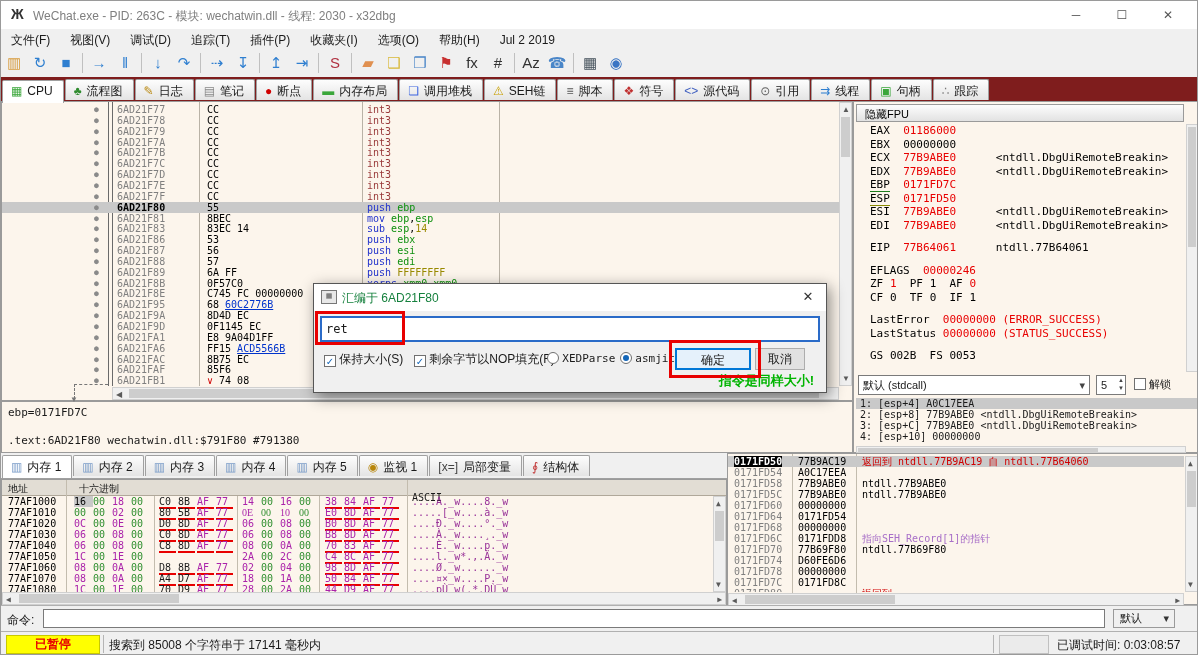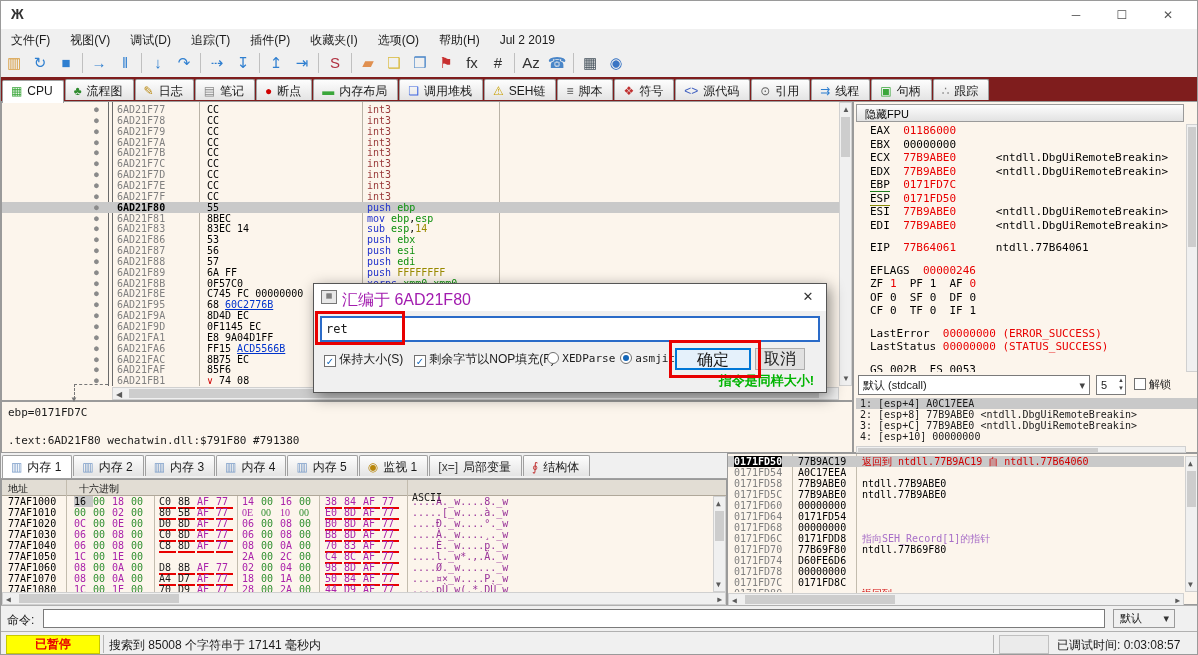--- a/index.html
+++ b/index.html
@@ -109,42 +109,43 @@
   #statusbar{position:absolute;left:0;top:630px;width:100%;height:25px;background:#f0f0f0;border-top:1px solid #b0b0b0;box-sizing:border-box;}
   #status-badge{position:absolute;left:5px;top:3px;width:92px;height:17px;background:#ffff00;color:#e80000;font-weight:bold;text-align:center;line-height:17px;font-size:12px;border:1px solid #c8c800;}
   #status-msg{position:absolute;left:108px;top:5px;font-size:12px;}
   .st-sep{position:absolute;top:3px;width:1px;height:18px;background:#b5b5b5;}
   #status-box{position:absolute;left:998px;top:3px;width:48px;height:17px;border:1px solid #c0c0c0;background:#ebebeb;}
   #status-time{position:absolute;left:1056px;top:5px;font-size:12px;}
   
   #dialog{position:absolute;left:312px;top:282px;width:514px;height:110px;background:#f0f0f0;border:1px solid #565656;box-shadow:3px 4px 14px rgba(0,0,0,.45);z-index:50;box-sizing:border-box;}
   #dlg-titlebar{position:absolute;left:0;top:0;width:100%;height:27px;background:#ffffff;}
   #dlg-icon{position:absolute;left:7px;top:6px;width:14px;height:12px;border:1px solid #777;background:#e8e8e8;font-size:7px;line-height:10px;text-align:center;color:#555;}
-  #dlg-title{position:absolute;left:28px;top:6px;font-size:16px;color:#a21caf;}
+  #dlg-title{position:absolute;left:28px;top:6px;font-size:12px;color:#15803d;}
   #dlg-close{position:absolute;right:2px;top:0;width:32px;height:26px;text-align:center;line-height:26px;color:#333;font-size:13px;}
   #dlg-input{position:absolute;left:7px;top:33px;width:498px;height:24px;background:#fff;border:1px solid #2a6bc8;outline:1px solid #2a6bc8;box-sizing:border-box;font-size:12px;line-height:22px;padding-left:4px;}
   #dlg-controls{position:absolute;left:0;top:64px;width:100%;height:24px;font-size:12px;}
   .dlg-cb{position:absolute;top:3px;} .dlg-radio{position:absolute;top:3px;}
   .rdot{display:inline-block;width:12px;height:12px;border:1px solid #707070;border-radius:50%;background:#fff;vertical-align:-2px;position:relative;box-sizing:border-box;}
   .rdot.on::after{content:"";position:absolute;left:2px;top:2px;width:6px;height:6px;border-radius:50%;background:#1466b8;}
-  .dlg-btn{position:absolute;top:0;height:22px;background:#e1e1e1;border:1px solid #adadad;text-align:center;line-height:20px;font-size:16px;box-sizing:border-box;}
+  .dlg-btn{position:absolute;top:0;height:22px;background:#e1e1e1;border:1px solid #adadad;text-align:center;line-height:20px;font-size:12px;box-sizing:border-box;}
   #btn-ok{left:361px;width:76px;border:2px solid #0078d7;background:#e5f1fb;}
   #btn-cancel{left:441px;width:50px;}
   #dlg-note{position:absolute;right:12px;top:88px;font-size:13px;font-weight:bold;color:#00b400;}
   .anno{position:absolute;border:3px solid #e80000;z-index:60;}
   #anno-input{left:314px;top:310px;width:84px;height:28px;}
   #anno-ok{left:668px;top:339px;width:86px;height:32px;}
 </style>
 </head>
 <body>
 
 <div id="app">
 
   <div id="titlebar">
     <span id="title-icon">Ж</span>
+    <span id="title-text">WeChat.exe - PID: 263C - 模块: wechatwin.dll - 线程: 2030 - x32dbg</span>
     <span class="wbtn" style="right:98px;">─</span>
     <span class="wbtn" style="right:52px;">☐</span>
     <span class="wbtn" style="right:6px;">✕</span>
   </div>
 
   <div id="menubar"><span class="menu-item">文件(F)</span><span class="menu-item">视图(V)</span><span class="menu-item">调试(D)</span><span class="menu-item">追踪(T)</span><span class="menu-item">插件(P)</span><span class="menu-item">收藏夹(I)</span><span class="menu-item">选项(O)</span><span class="menu-item">帮助(H)</span><span class="menu-item">Jul 2 2019</span></div>
 
   <div id="toolbar"><span class="tbtn" style="color: rgb(215, 155, 60);">▥</span><span class="tbtn" style="color: rgb(47, 127, 208);">↻</span><span class="tbtn" style="color: rgb(47, 127, 208);">■</span><span class="tsep"></span><span class="tbtn" style="color: rgb(47, 127, 208);">→</span><span class="tbtn" style="color: rgb(47, 127, 208);">‖</span><span class="tsep"></span><span class="tbtn" style="color: rgb(47, 127, 208);">↓</span><span class="tbtn" style="color: rgb(47, 127, 208);">↷</span><span class="tsep"></span><span class="tbtn" style="color: rgb(47, 127, 208);">⇢</span><span class="tbtn" style="color: rgb(47, 127, 208);">↧</span><span class="tsep"></span><span class="tbtn" style="color: rgb(47, 127, 208);">↥</span><span class="tbtn" style="color: rgb(47, 127, 208);">⇥</span><span class="tsep"></span><span class="tbtn" style="color: rgb(176, 48, 64);">S</span><span class="tsep"></span><span class="tbtn" style="color: rgb(224, 144, 80);">▰</span><span class="tbtn" style="color: rgb(216, 184, 56);">❑</span><span class="tbtn" style="color: rgb(74, 134, 200);">❒</span><span class="tbtn" style="color: rgb(200, 48, 48);">⚑</span><span class="tbtn" style="color: rgb(51, 51, 51);">fx</span><span class="tbtn" style="color: rgb(51, 51, 51);">#</span><span class="tsep"></span><span class="tbtn" style="color: rgb(51, 51, 51);">Aᴢ</span><span class="tbtn" style="color: rgb(74, 134, 200);">☎</span><span class="tsep"></span><span class="tbtn" style="color: rgb(68, 80, 90);">▦</span><span class="tbtn" style="color: rgb(58, 117, 196);">◉</span></div>
 
   <div id="tabbar"><span class="tab active"><span class="tico" style="color: rgb(58, 166, 58);">▦</span><span>CPU</span></span><span class="tab"><span class="tico" style="color: rgb(46, 139, 46);">♣</span><span>流程图</span></span><span class="tab"><span class="tico" style="color: rgb(184, 134, 11);">✎</span><span>日志</span></span><span class="tab"><span class="tico" style="color: rgb(136, 136, 136);">▤</span><span>笔记</span></span><span class="tab"><span class="tico" style="color: rgb(208, 0, 0);">●</span><span>断点</span></span><span class="tab"><span class="tico" style="color: rgb(58, 166, 58);">▬</span><span>内存布局</span></span><span class="tab"><span class="tico" style="color: rgb(65, 105, 225);">❏</span><span>调用堆栈</span></span><span class="tab"><span class="tico" style="color: rgb(200, 160, 0);">⚠</span><span>SEH链</span></span><span class="tab"><span class="tico" style="color: rgb(85, 85, 85);">≡</span><span>脚本</span></span><span class="tab"><span class="tico" style="color: rgb(192, 48, 48);">❖</span><span>符号</span></span><span class="tab"><span class="tico" style="color: rgb(64, 96, 192);">&lt;&gt;</span><span>源代码</span></span><span class="tab"><span class="tico" style="color: rgb(102, 102, 102);">⊙</span><span>引用</span></span><span class="tab"><span class="tico" style="color: rgb(47, 127, 208);">⇉</span><span>线程</span></span><span class="tab"><span class="tico" style="color: rgb(58, 166, 58);">▣</span><span>句柄</span></span><span class="tab"><span class="tico" style="color: rgb(119, 119, 119);">∴</span><span>跟踪</span></span></div>
@@ -342,21 +343,20 @@
         <div class="rline"><span class="s-lbl">EDX  </span><span class="s-red">77B9ABE0</span><span class="s-lbl">      </span><span class="s-blk">&lt;ntdll.DbgUiRemoteBreakin&gt;</span></div>
         <div class="rline"><span class="s-lblug">EBP</span><span class="s-lbl">  </span><span class="s-red">0171FD7C</span></div>
         <div class="rline"><span class="s-lbluo">ESP</span><span class="s-lbl">  </span><span class="s-red">0171FD50</span></div>
         <div class="rline"><span class="s-lbl">ESI  </span><span class="s-red">77B9ABE0</span><span class="s-lbl">      </span><span class="s-blk">&lt;ntdll.DbgUiRemoteBreakin&gt;</span></div>
         <div class="rline"><span class="s-lbl">EDI  </span><span class="s-red">77B9ABE0</span><span class="s-lbl">      </span><span class="s-blk">&lt;ntdll.DbgUiRemoteBreakin&gt;</span></div>
         <div class="rblank"></div>
         <div class="rline"><span class="s-lbl">EIP  </span><span class="s-red">77B64061</span><span class="s-lbl">      </span><span class="s-blk">ntdll.77B64061</span></div>
         <div class="rblank"></div>
         <div class="rline"><span class="s-lbl">EFLAGS  </span><span class="s-red">00000246</span></div>
         <div class="rline"><span class="s-lbl">ZF </span><span class="s-red">1</span><span class="s-lbl">  PF </span><span class="s-blk">1</span><span class="s-lbl">  AF </span><span class="s-red">0</span></div>
-        <div class="rline"><span class="s-lbl">OF </span><span class="s-blk">0</span><span class="s-lbl">  SF </span><span class="s-blk">0</span><span class="s-lbl">  DF </span><span class="s-blk">0</span></div>
         <div class="rline"><span class="s-lbl">CF </span><span class="s-blk">0</span><span class="s-lbl">  TF </span><span class="s-blk">0</span><span class="s-lbl">  IF </span><span class="s-blk">1</span></div>
         <div class="rblank"></div>
         <div class="rline"><span class="s-lbl">LastError  </span><span class="s-red">00000000 (ERROR_SUCCESS)</span></div>
         <div class="rline"><span class="s-lbl">LastStatus </span><span class="s-red">00000000 (STATUS_SUCCESS)</span></div>
         <div class="rblank"></div>
         <div class="rline"><span class="s-lbl">GS </span><span class="s-blk">002B</span><span class="s-lbl">  FS </span><span class="s-blk">0053</span></div>
       </div>
     <div id="reg-vscroll" class="sb">
       <div class="sb-thumb" style="left:1px;top:2px;width:8px;height:120px;"></div>
     </div>

